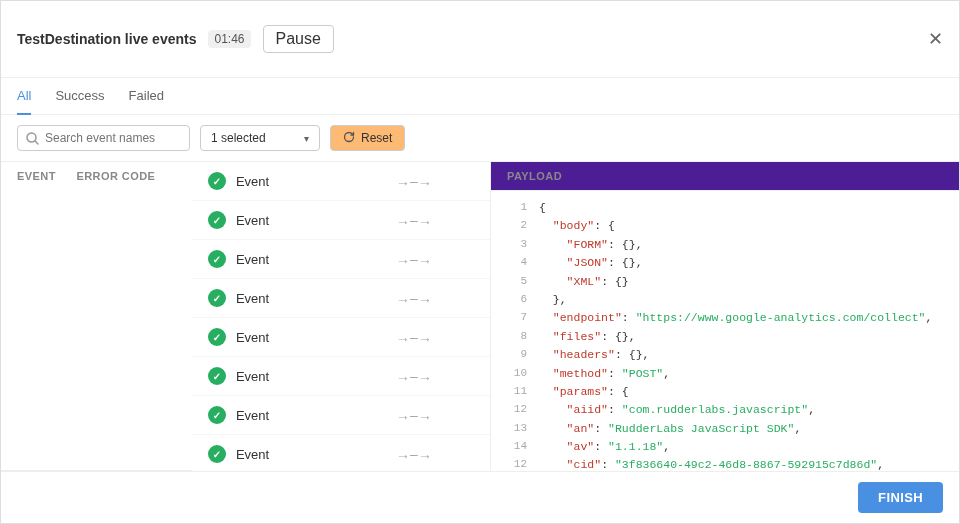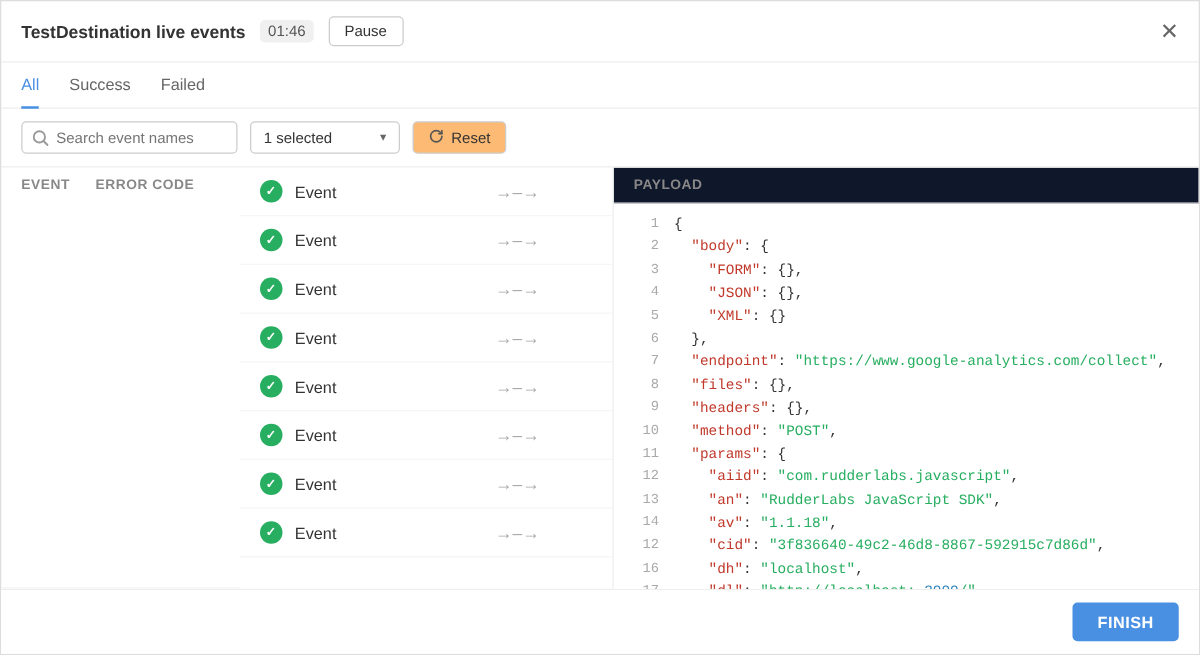--- a/index.html
+++ b/index.html
@@ -11,21 +11,21 @@
       border: 1px solid #ddd;
       display: flex;
       flex-direction: column;
       background: #fff;
       position: relative;
     }
 
     .modal-header {
       display: flex;
       align-items: center;
-      padding: 12px 16px;
+      padding: 24px 16px;
       border-bottom: 1px solid #eee;
       gap: 12px;
     }
 
     .modal-title {
       font-weight: 600;
       font-size: 14px;
       color: #333;
     }
 
@@ -35,21 +35,21 @@
       padding: 2px 6px;
       font-size: 12px;
       color: #555;
     }
 
     .pause-btn {
       border: 1px solid #ccc;
       background: #fff;
       border-radius: 4px;
       padding: 4px 12px;
-      font-size: 12px;
+      font-size: 16px;
       cursor: pointer;
       color: #333;
     }
 
     .close-btn {
       margin-left: auto;
       background: none;
       border: none;
       cursor: pointer;
       font-size: 18px;
@@ -227,21 +227,21 @@
     }
 
     .payload-header {
       padding: 8px 16px;
       font-size: 11px;
       font-weight: 600;
       color: #888;
       text-transform: uppercase;
       letter-spacing: 0.04em;
       border-bottom: 1px solid #eee;
-      background: #0f172a;
+      background: #4c1d95;
     }
 
     .payload-content {
       flex: 1;
       overflow-y: auto;
       padding: 8px 0;
       background: #fff;
       font-family: 'SFMono-Regular', Consolas, 'Liberation Mono', Menlo, monospace;
       font-size: 11.5px;
       line-height: 1.6;

